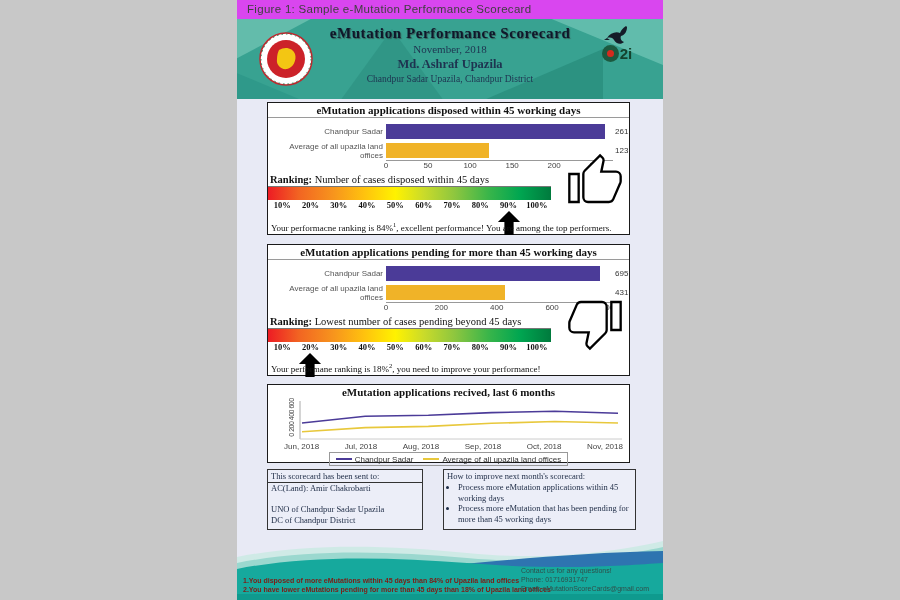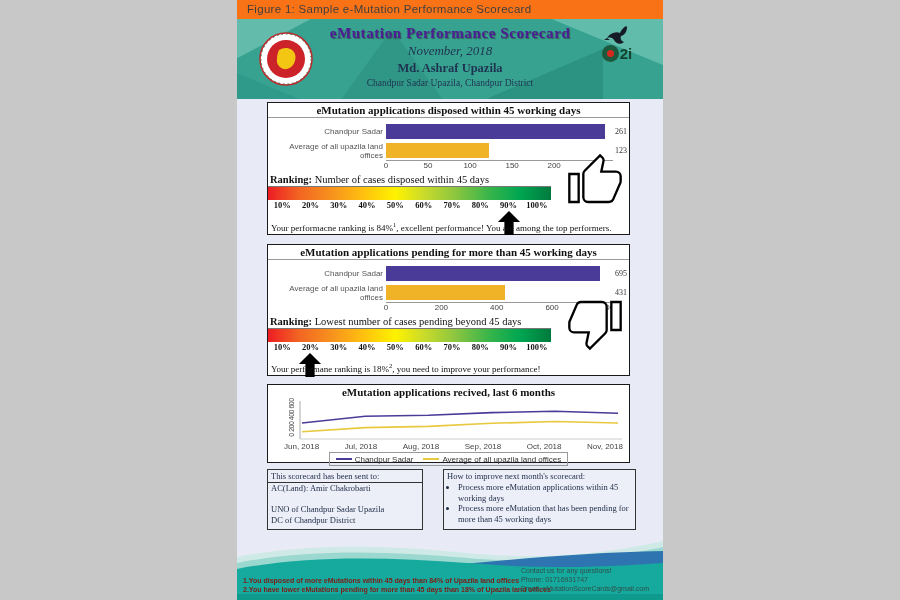--- a/index.html
+++ b/index.html
@@ -1,33 +1,33 @@
 <!DOCTYPE html>
 <html><head>
 <meta charset="utf-8">
 <style>
   html,body{margin:0;padding:0;}
   body{width:900px;height:600px;background:#c8c8c8;overflow:hidden;font-family:"Liberation Serif",serif;}
   .figure{position:relative;width:426px;height:600px;margin:0 auto;background:#e8eaf5;}
   
-  .caption{position:absolute;top:0;left:0;right:0;height:19px;background:#f97316;
+  .caption{position:absolute;top:0;left:0;right:0;height:19px;background:#d946ef;
            font-family:"Liberation Sans",sans-serif;font-size:11.5px;color:#3f3f3f;
            line-height:19px;padding-left:10px;box-sizing:border-box;letter-spacing:.3px;}
   
   .header{position:absolute;top:19px;left:0;right:0;height:80px;background:#38a291;overflow:hidden;}
   .tri{position:absolute;}
   .tri1{left:-20px;top:-30px;width:150px;height:80px;background:#63bcab;clip-path:polygon(0 0,100% 0,0 100%);}
   .tri2{left:90px;top:10px;width:130px;height:90px;background:#2a8d7d;clip-path:polygon(0 100%,50% 0,100% 100%);opacity:.55;}
   .tri3{right:-10px;top:-20px;width:170px;height:70px;background:#6cc3b3;clip-path:polygon(100% 0,0 0,100% 100%);opacity:.8;}
   .tri4{right:60px;top:30px;width:140px;height:60px;background:#1f8172;clip-path:polygon(0 100%,100% 0,100% 100%);opacity:.5;}
   .tri5{left:-10px;bottom:-20px;width:120px;height:50px;background:#2f998a;clip-path:polygon(0 0,100% 100%,0 100%);}
   .hcontent{position:relative;text-align:center;padding-top:6px;}
-  .htitle{font-size:15px;font-weight:bold;color:#4c1d95;letter-spacing:.6px;
+  .htitle{font-size:15px;font-weight:bold;color:#0f172a;letter-spacing:.6px;
           text-shadow:1px 1px 1px rgba(50,50,50,.6);}
-  .hdate{font-size:13px;color:#1e3350;margin-top:1px;font-style:italic;}
+  .hdate{font-size:11px;color:#1e3350;margin-top:1px;}
   .hofficer{font-size:12.5px;font-weight:bold;color:#1e3350;margin-top:2px;}
   .hoffice{font-size:9.5px;color:#1e3350;margin-top:2px;}
   
   .seal{position:absolute;left:22px;top:13px;width:54px;height:54px;}
   
   .a2i{position:absolute;right:14px;top:6px;width:64px;height:66px;text-align:center;}
   .a2i .bird{display:block;margin:0 auto;}
   .a2i-row{display:flex;align-items:center;justify-content:center;gap:1px;margin-top:-2px;}
   .a2i-circle{width:17px;height:17px;border-radius:50%;background:#1c5a40;position:relative;}
   .a2i-circle::after{content:"";position:absolute;left:5px;top:5px;width:7px;height:7px;border-radius:50%;background:#d42b1e;}
@@ -39,21 +39,21 @@
   .p3{top:384px;height:79px;}
   .ptitle{text-align:center;font-size:11px;font-weight:bold;color:#111;
           border-bottom:1px solid #9a9a9a;padding:1px 0;}
   .p3 .ptitle{border-bottom:none;}
   
   .bchart{padding-top:4px;}
   .bar-row{display:flex;align-items:center;height:19px;}
   .bar-label{width:118px;text-align:right;font-family:"Liberation Sans",sans-serif;font-size:8px;color:#555;padding-right:3px;box-sizing:border-box;}
   .bar-track{width:227px;height:15px;position:relative;}
   .bar{height:15px;}
-  .bar-value{font-family:Liberation Serif, serif;font-size:8px;color:#333;padding-left:2px;}
+  .bar-value{font-family:Liberation Sans, sans-serif;font-size:8px;color:#333;padding-left:2px;}
   .axis{margin-left:118px;width:227px;height:12px;border-top:1px solid #999;position:relative;}
   .tick{position:absolute;top:0;transform:translateX(-50%);font-family:"Liberation Sans",sans-serif;font-size:8px;color:#444;}
   
   .rank-line{font-size:10.5px;color:#111;padding:1px 2px 1px 2px;}
   .scale-wrap{position:relative;width:283px;}
   .scale-bar{height:13px;background:linear-gradient(to right,#ed1c24 0%,#f26522 11%,#f7941d 23%,#ffc20e 34%,#fff200 45%,#cadb2a 55%,#8dc63f 66%,#39b54a 78%,#00a651 89%,#007a3d 100%);border-top:1px solid #777;}
   .scale-labels{display:flex;width:100%;}
   .scale-labels span{width:10%;text-align:center;font-size:8.5px;font-weight:bold;color:#111;}
   .arrow-zone{position:relative;height:25px;}
   .rank-arrow{position:absolute;top:1px;}

